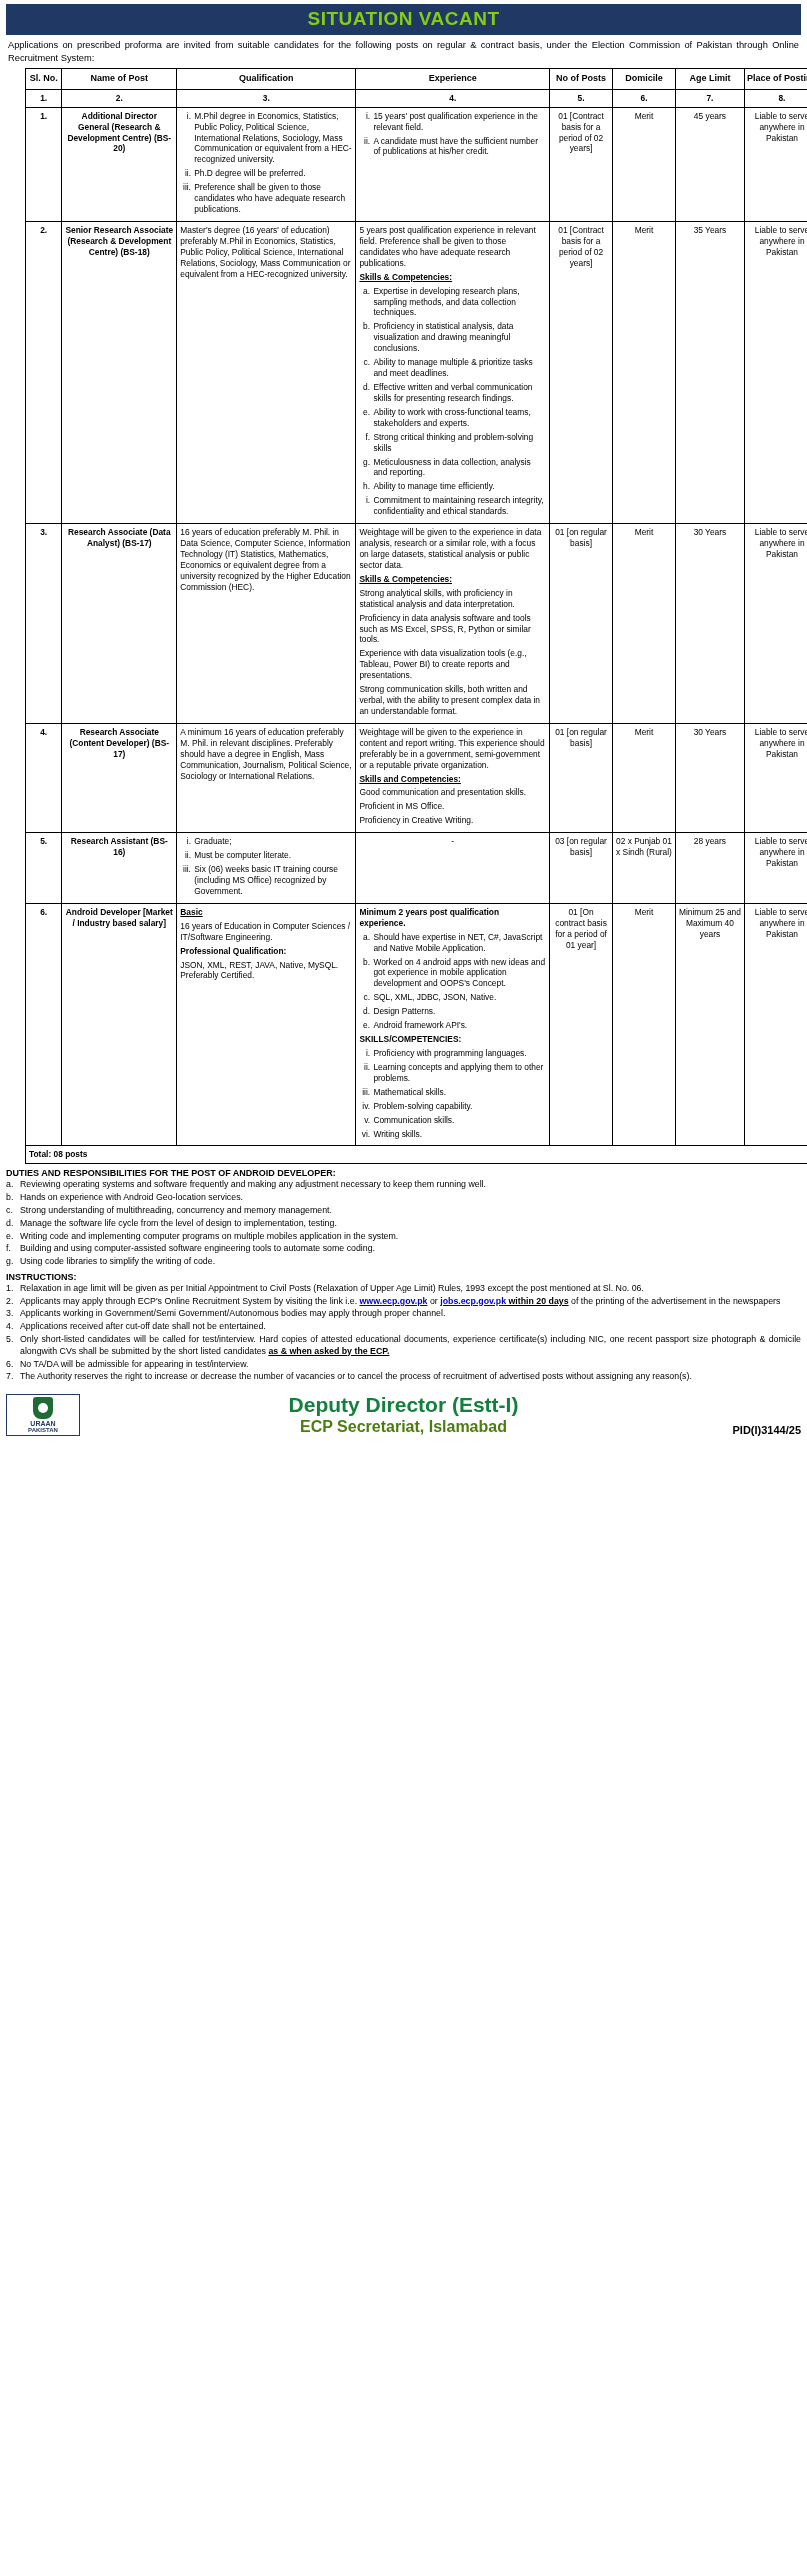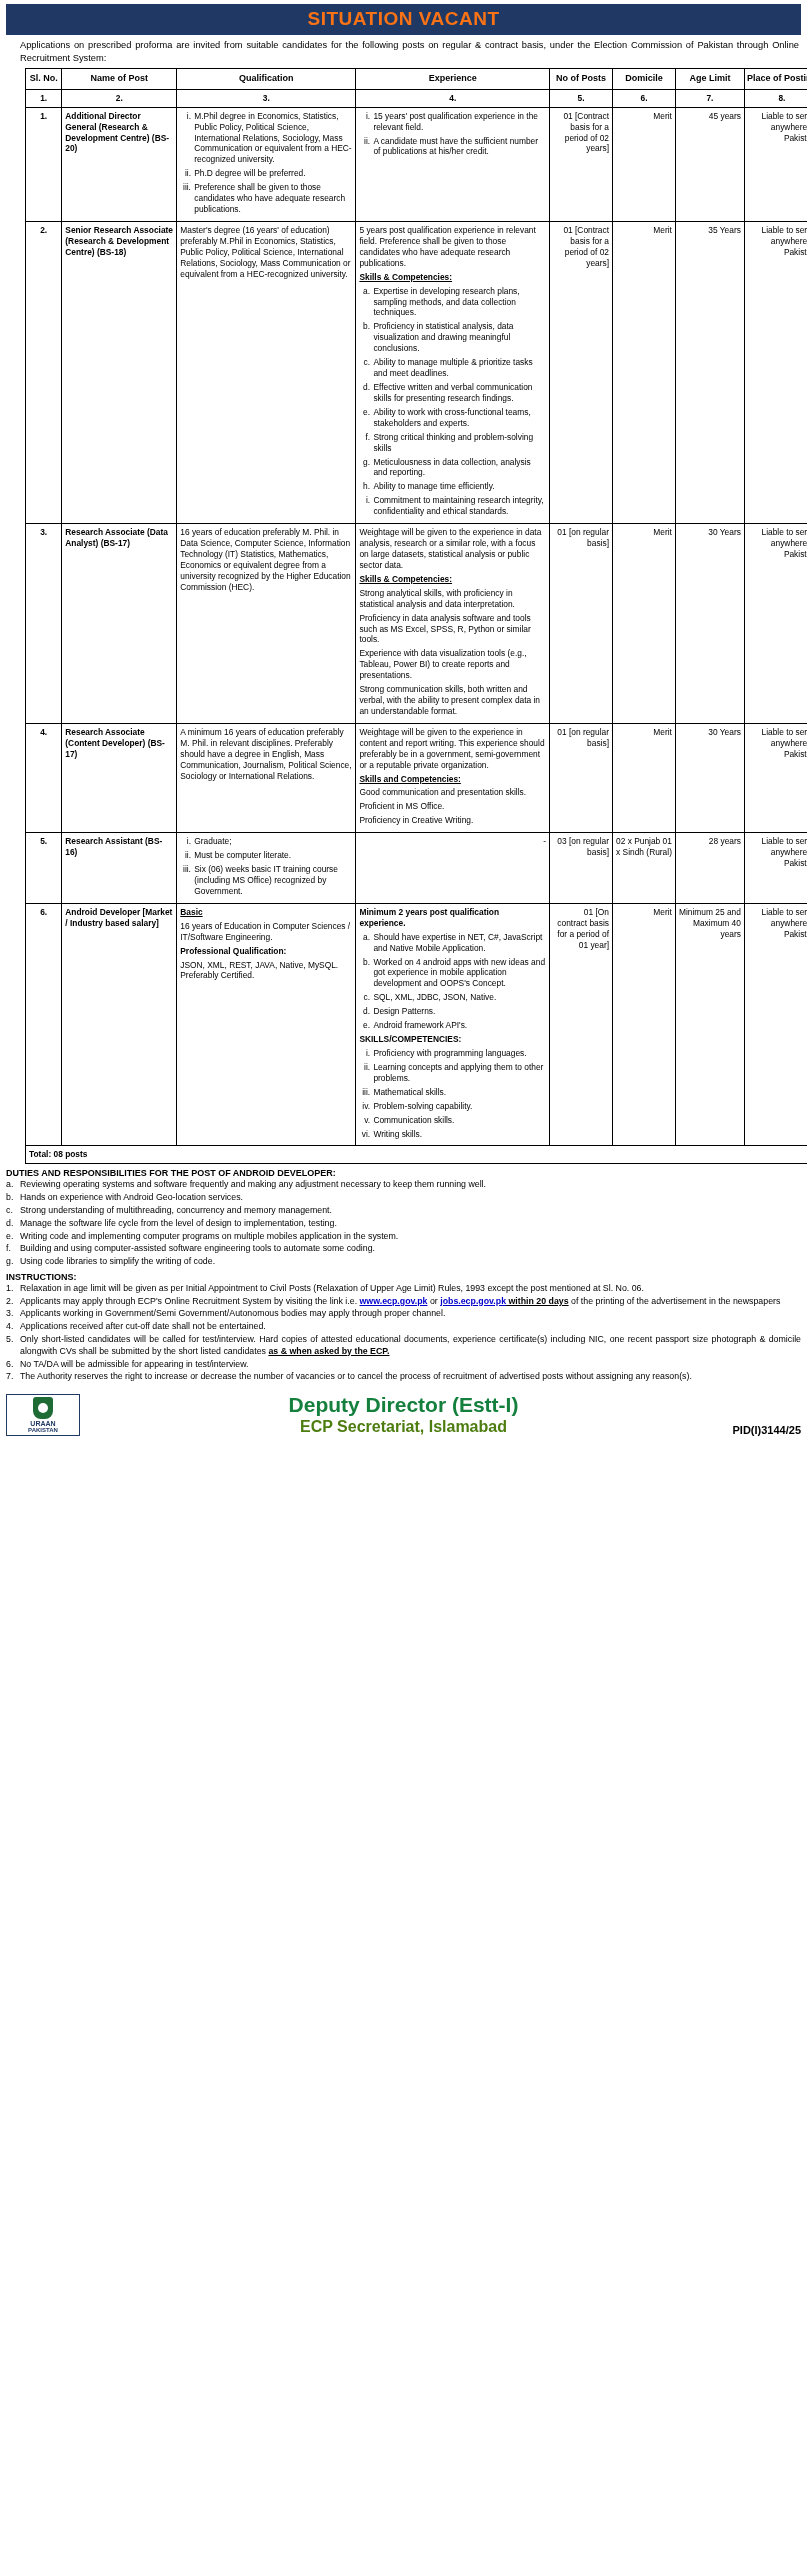--- a/index.html
+++ b/index.html
@@ -10,33 +10,33 @@
     background: #ffffff;
     font-family: "Liberation Sans", sans-serif;
     color: #000000;
   }
   .page {
     width: 807px;
     padding: 4px 6px 6px 6px;
   }
   .title-bar {
     background: #1f3864;
-    color: #f97316;
+    color: #84cc16;
     text-align: center;
     font-size: 19px;
     font-weight: bold;
     letter-spacing: 0.5px;
     padding: 4px 0 5px 0;
     margin-bottom: 4px;
   }
   .intro {
     font-size: 9.3px;
     line-height: 1.35;
     text-align: justify;
-    margin: 0 2px 4px 14px;
+    margin: 0 2px 4px 2px;
   }
   table.main {
     width: 100%;
     border-collapse: collapse;
     table-layout: fixed;
     margin-left: 19px;
   }
   table.main th, table.main td {
     border: 1px solid #000000;
     vertical-align: top;
@@ -44,29 +44,30 @@
     font-size: 8.4px;
     line-height: 1.3;
   }
   table.main th {
     text-align: center;
     font-weight: bold;
     font-size: 9px;
     vertical-align: middle;
     padding: 4px 2px;
   }
-  td.c { text-align: right; }
+  td.c { text-align: center; }
   td.mid { vertical-align: middle; }
   .numrow td {
     text-align: center;
     font-weight: bold;
     font-size: 9px;
     padding: 2px;
   }
   .post-name {
+    text-align: center;
     font-weight: bold;
     font-size: 8.6px;
     line-height: 1.35;
   }
   .sl {
     text-align: center;
     font-weight: bold;
     font-size: 9px;
   }
   ol.roman {

